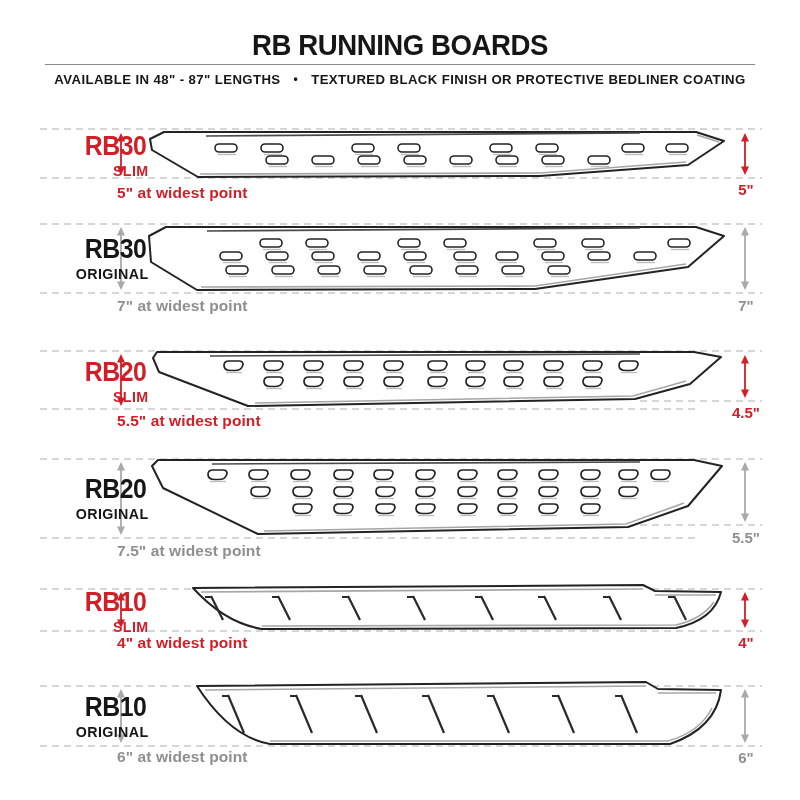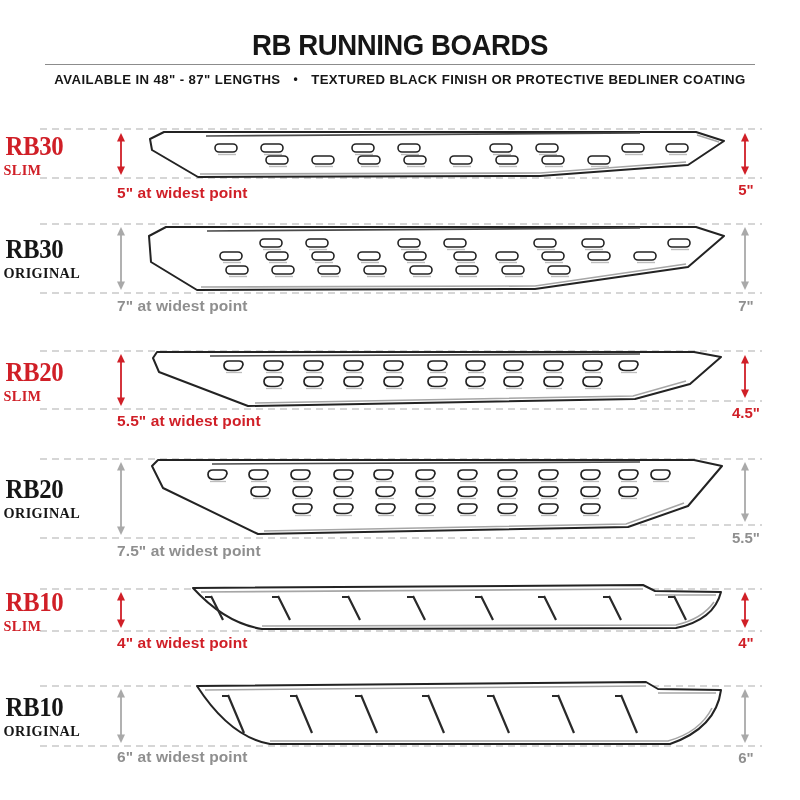--- a/index.html
+++ b/index.html
@@ -8,21 +8,21 @@
   #diagram{position:absolute;left:0;top:0;width:800px;height:800px;}
 
   .title{position:absolute;left:0;top:28px;width:800px;text-align:center;
          font-weight:700;font-size:30px;color:#161616;letter-spacing:-.5px;
          transform:scaleX(.92);transform-origin:center;}
   .divider{position:absolute;left:45px;right:45px;top:64px;border-top:1.5px solid #8c8c8c;}
   .subtitle{position:absolute;left:0;top:72px;width:800px;text-align:center;
             font-weight:700;font-size:13.2px;color:#161616;letter-spacing:.4px;}
   .subtitle .sep{display:inline-block;margin:0 13px;font-size:12px;position:relative;top:-1px;}
 
-  .model-block{position:absolute;left:0;width:140px;text-align:left;font-family:Liberation Serif, serif;}
+  .model-block{position:absolute;left:12px;width:140px;text-align:right;}
   .model-name{font-weight:700;font-size:27px;letter-spacing:-.5px;line-height:1.02;
               transform:scaleX(.92);transform-origin:center;}
   .variant{font-weight:700;font-size:15px;letter-spacing:.4px;margin-top:1px;
            transform:scaleX(.95);transform-origin:center;}
   .caption{position:absolute;font-weight:700;font-size:15.5px;letter-spacing:.1px;white-space:nowrap;}
   .dim{position:absolute;left:722px;width:48px;text-align:center;font-weight:700;font-size:15px;}
 
   .c-red{color:#d01f27;}
   .c-dark{color:#161616;}
   .c-gray{color:#8f8f8f;}

